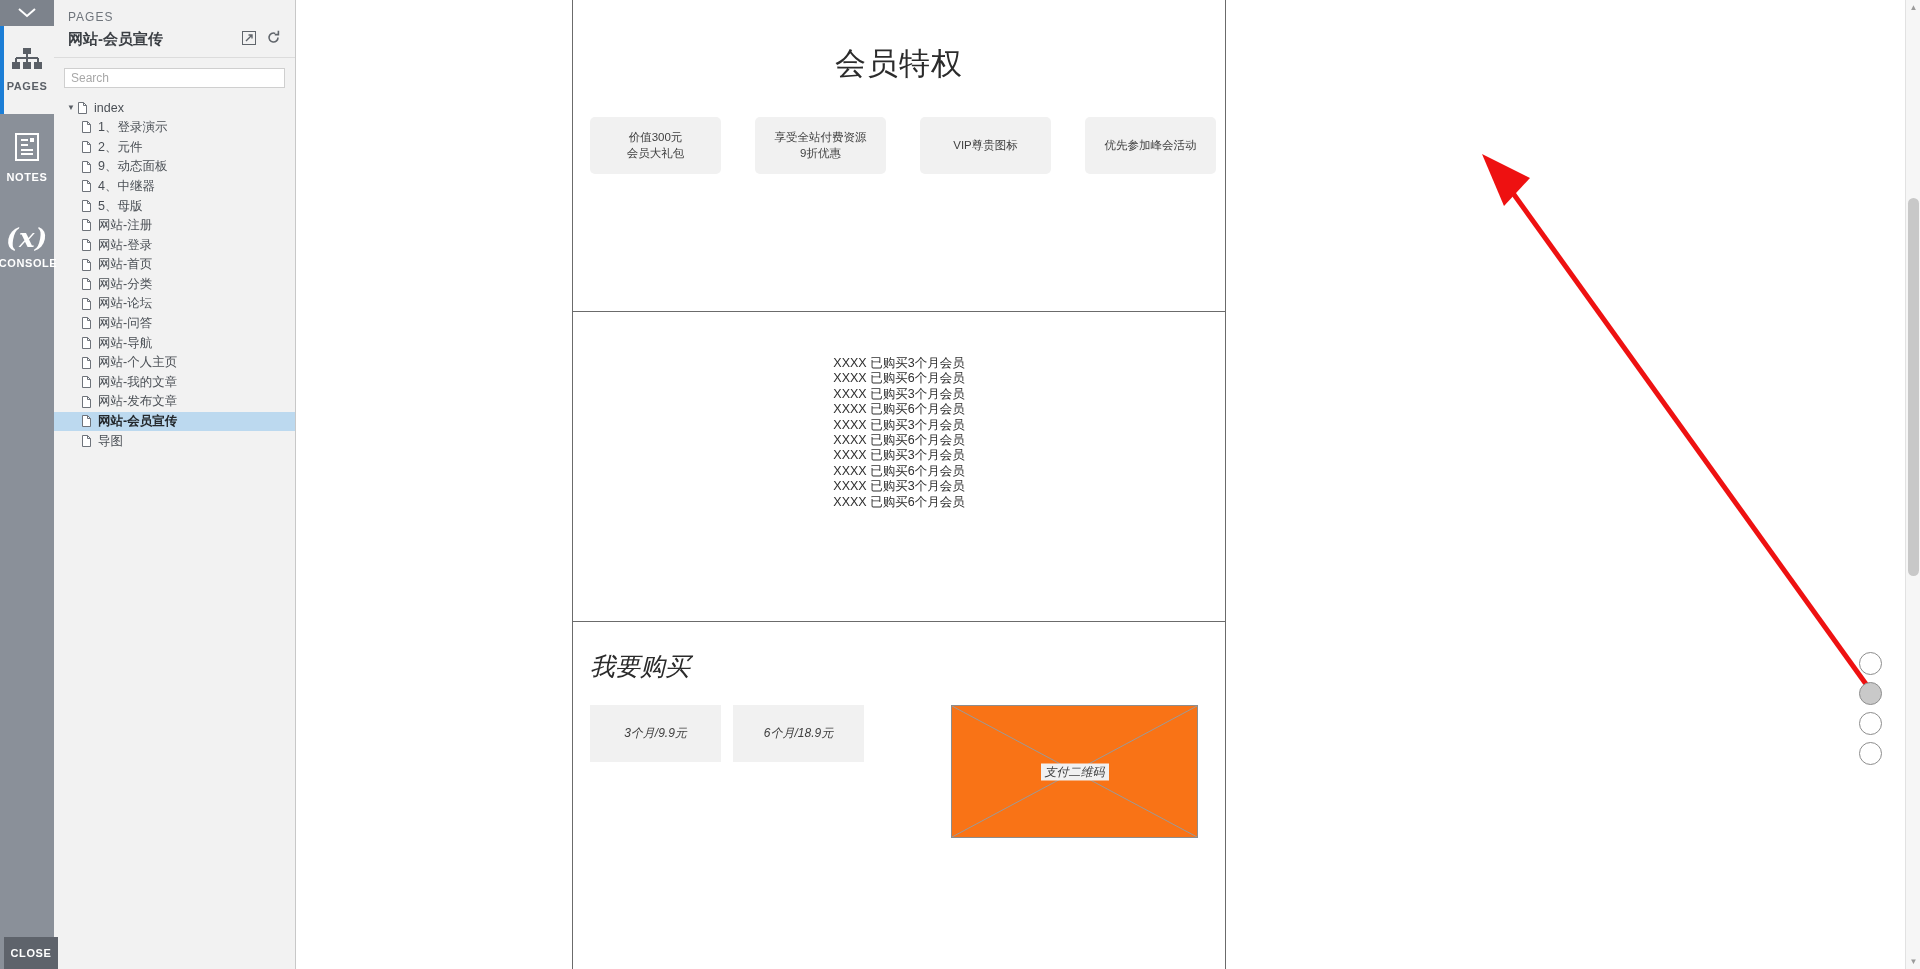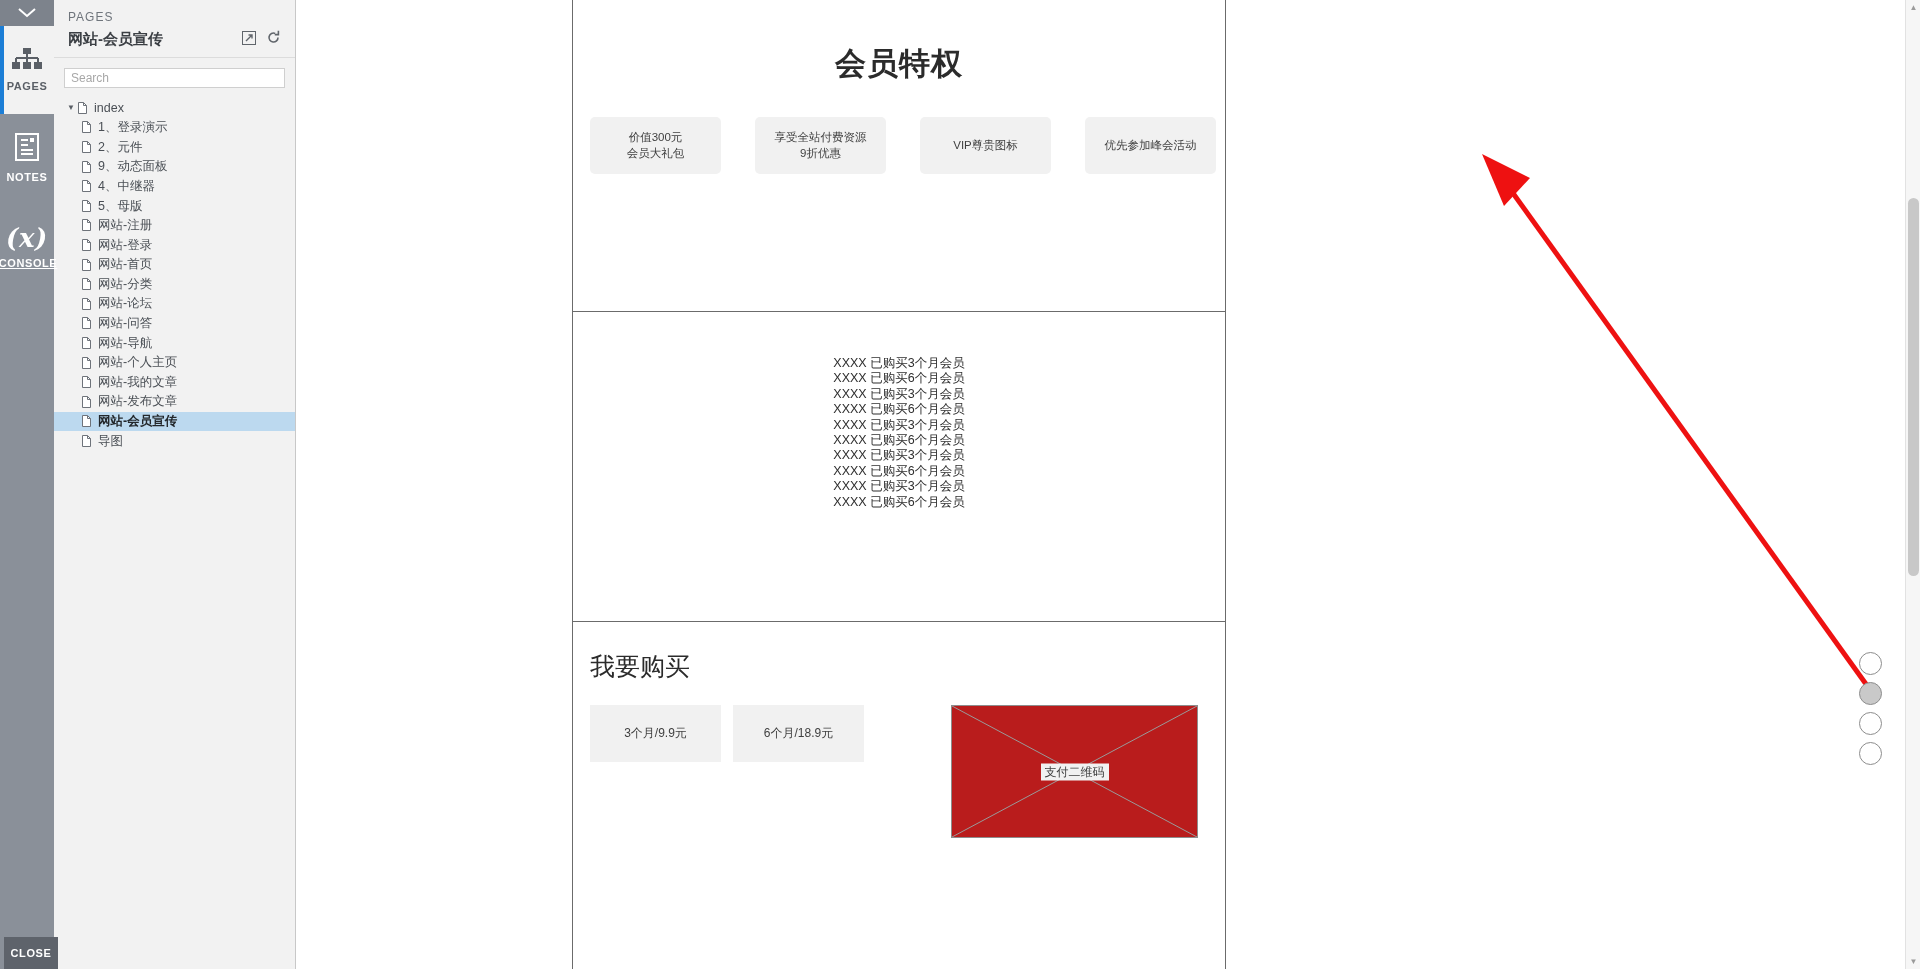--- a/index.html
+++ b/index.html
@@ -62,21 +62,20 @@
     margin-bottom: 8px;
     display: block;
   }
   .rail-label {
     display: block;
     white-space: nowrap;
     overflow: visible;
   }
   .rail-item.console .rail-label {
     margin-left: 2px;
-    text-decoration: underline;
   }
   .rail-math {
     font-family: "DejaVu Serif", serif;
     font-style: italic;
     font-size: 26px;
     margin-bottom: 4px;
   }
   .rail-close {
     position: absolute;
     left: 4px;
@@ -193,27 +192,27 @@
   }
   .wf-section {
     box-sizing: border-box;
     border: 1px solid #6b6b6b;
     border-top: 1px solid #6b6b6b;
     background: #ffffff;
     position: relative;
   }
   .wf-s1 { height: 313px; border-bottom: none; }
   .wf-s2 { height: 311px; }
-  .wf-s3 { height: 348px; border-top: none; }
+  .wf-s3 { height: 348px; border-top: none; font-style: italic; }
 
   .wf-h1 {
     text-align: center;
     font-size: 31px;
     color: #2b2b2b;
-    font-weight: bold;
+    font-weight: normal;
     margin: 0;
     padding-top: 44px;
     letter-spacing: 1px;
   }
   .wf-h2-left {
     font-size: 25px;
     color: #2b2b2b;
     margin: 0;
     padding: 28px 0 0 17px;
     font-weight: normal;
@@ -258,21 +257,21 @@
     display: flex;
     align-items: center;
     justify-content: center;
     font-size: 12px;
     color: #3f3f3f;
   }
   .qr-box {
     margin-left: 75px;
     width: 247px;
     height: 133px;
-    background: #b91c1c;
+    background: #f97316;
     border: 1px solid #8d8d8d;
     position: relative;
     box-sizing: border-box;
   }
   .qr-box svg { position: absolute; inset: 0; }
   .qr-label {
     position: absolute;
     left: 0; right: 0;
     top: 50%;
     transform: translateY(-50%);

